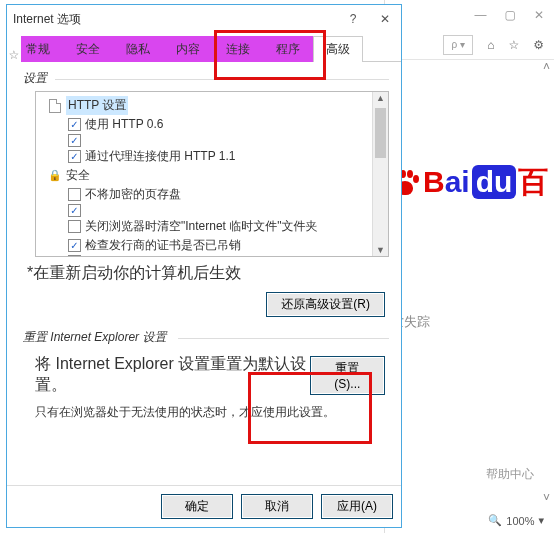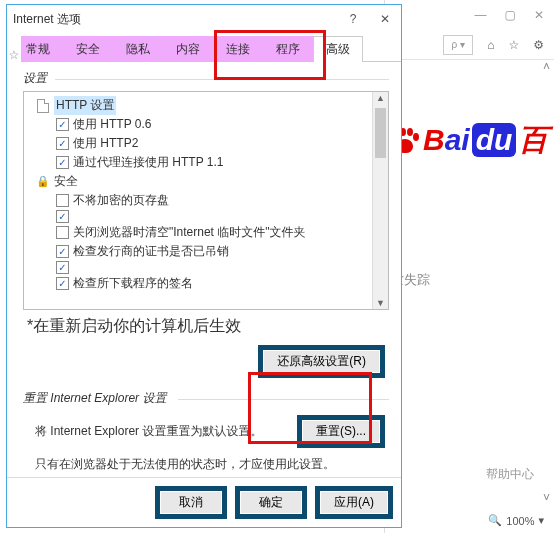--- a/index.html
+++ b/index.html
@@ -4,21 +4,21 @@
 <style>
 * { box-sizing: border-box; margin: 0; padding: 0; font-family: "Microsoft YaHei", "Segoe UI", sans-serif; }
 body { width: 554px; height: 533px; background: #fff; position: relative; overflow: hidden; font-size: 12px; color: #333; }
 
 
 .bg-window { position: absolute; top: 0; right: 0; width: 170px; height: 533px; border-left: 1px solid #ddd; }
 .bg-titlebar { height: 30px; display: flex; justify-content: flex-end; align-items: center; gap: 18px; padding-right: 10px; color: #999; }
 .bg-titlebar span { cursor: default; }
 .bg-toolbar { height: 30px; display: flex; justify-content: flex-end; align-items: center; gap: 14px; padding-right: 10px; border-bottom: 1px solid #e5e5e5; color: #666; }
 .bg-search-handle { width: 30px; height: 20px; border: 1px solid #ccc; display:flex; align-items:center; justify-content:center; font-size:10px; color:#999;}
-.baidu-logo { margin-top: 60px; display:flex; align-items:center; justify-content:flex-start; padding-left:6px;font-style:italic; }
+.baidu-logo { margin-top: 102px; display:flex; align-items:center; justify-content:flex-start; padding-left:6px; }
 .baidu-text { font-size: 30px; font-weight: bold; }
 .baidu-b { color: #e10602; }
 .baidu-ai { color: #2529d8; }
 .baidu-du-box { display:inline-block; background:#2529d8; color:#fff; border-radius:6px; padding:0 4px; margin:0 2px;}
 .paw { display:inline-block; position:relative; width:28px; height:28px; margin-right:4px; }
 .paw-pad, .paw-toe { position:absolute; background:#e10602; border-radius:50%; }
 .paw-pad { width:16px; height:14px; left:6px; top:12px; border-radius:50% 50% 45% 45%; }
 .paw-toe.t1 { width:6px; height:8px; left:2px; top:6px; }
 .paw-toe.t2 { width:6px; height:8px; left:9px; top:1px; }
 .paw-toe.t3 { width:6px; height:8px; left:16px; top:1px; }
@@ -30,52 +30,52 @@
 .bg-scroll-arrow.up { top:60px; bottom:auto;}
 
 
 .dialog { position:absolute; left:6px; top:4px; width:396px; height:524px; border:1px solid #4aa8e0; background:#fff; display:flex; flex-direction:column; }
 .dlg-titlebar { height:28px; display:flex; align-items:center; justify-content:space-between; padding:0 6px; }
 .dlg-title { font-size:12px; color:#333; }
 .dlg-controls { display:flex; gap:12px; color:#555; }
 .dlg-controls span { cursor:default; width:20px; text-align:center; }
 
 .tabstrip { display:flex; border-bottom:1px solid #ccc; padding-left:6px; margin-top:2px; position:relative;}
-.tab { padding:4px 12px; border:1px solid transparent; border-bottom:none; font-size:12px; color:#333; background:#f0abfc; position:relative; top:1px;}
+.tab { padding:4px 12px; border:1px solid transparent; border-bottom:none; font-size:12px; color:#333; background:#d946ef; position:relative; top:1px;}
 .tab.active { border-color:#ccc; background:#fff; }
 .tab:not(.active) { color:#333; }
 .left-clip { position:absolute; left:0; top:30px; width:14px; height:40px; background:#fff; z-index:5; display:flex; align-items:center; justify-content:center; color:#888;}
 
 .dlg-body { flex:1; padding:8px 12px 4px 16px; overflow:hidden; position:relative;}
 .group-label { font-size:12px; color:#333; margin-bottom:4px; position:relative;font-style:italic;}
 .group-label::after { content:""; position:absolute; left:32px; right:0; top:50%; border-top:1px solid #ddd;}
 .group-label.reset::after { left:155px; }
-.settings-box { border:1px solid #bbb; height:219px; margin:4px 0 6px 0; display:flex; }
+.settings-box { border:1px solid #bbb; height:166px; margin:4px 0 6px 12px; display:flex; }
 .tree { flex:1; padding:4px 6px; overflow:hidden; font-size:12px; line-height:19px;}
 .tree-scrollbar { width:16px; background:#f0f0f0; border-left:1px solid #ddd; position:relative;}
 .tree-scrollbar .thumb { position:absolute; left:2px; right:2px; top:16px; height:50px; background:#c8c8c8;}
 .tree-scrollbar .arr { position:absolute; left:0; right:0; text-align:center; font-size:9px; color:#666;}
 .tree-scrollbar .arr.up{ top:1px;} .tree-scrollbar .arr.down{ bottom:1px;}
 
 .node { display:flex; align-items:center; gap:4px; padding-left:6px;}
 .node.child { padding-left:26px;}
 .node .icon { width:14px; height:14px; display:inline-flex; align-items:center; justify-content:center; font-size:11px;}
 .doc-icon { background:#fff; border:1px solid #999; width:12px; height:14px; position:relative;}
 .doc-icon::after{content:""; position:absolute; right:-1px; top:-1px; width:4px; height:4px; background:#fff; border-left:1px solid #999; border-bottom:1px solid #999;}
 .lock-icon { color:#d4a017; font-size:13px;}
 .chk { width:13px; height:13px; border:1px solid #888; display:inline-flex; align-items:center; justify-content:center; font-size:10px; color:#2563c9; background:#fff;}
 .chk.checked::after{content:"✓";}
 .sel { background:#cce8ff; padding:0 2px;}
 
 .note { font-size:16px; color:#333; margin:2px 0 8px 4px;}
-.btn { border:5px solid #0c4a6e; background:#e8e8e8; padding:3px 14px; font-size:12px; cursor:default; box-shadow: inset 0 0 0 1px #fff;}
+.btn { border:1px solid #0c4a6e; background:#e8e8e8; padding:3px 14px; font-size:12px; cursor:default; box-shadow: inset 0 0 0 1px #fff;}
 .btn-row-right { text-align:right; margin:4px 4px 12px 0;}
 .reset-section { margin-top:8px;}
 .reset-row { display:flex; align-items:center; justify-content:space-between; margin:8px 4px 6px 12px;}
-.reset-row .txt { font-size:12px;}
+.reset-row .txt { font-size:16px;}
 .info-text { font-size:12px; margin:8px 4px 4px 12px;}
 
 .dlg-buttons { border-top:1px solid #ddd; padding:8px; display:flex; justify-content:flex-end; gap:8px;}
 .dlg-buttons .btn { min-width:72px; text-align:center;}
 
 
 .hl { position:absolute; border:3px solid #e01010; pointer-events:none; z-index:20;}
 .hl.tabs { left:214px; top:30px; width:112px; height:50px;}
 .hl.reset { left:248px; top:372px; width:124px; height:72px;}
 </style>
@@ -147,21 +147,20 @@
               <span class="doc-icon"></span>
             </span>
           <span class="sel">HTTP 设置</span>
         </div>
         <div class="node child">
             <span class="chk checked"></span>
             <span>使用 HTTP 0.6</span>
           </div>
         <div class="node child">
             <span class="chk checked"></span>
-            <span>使用 HTTP2</span>
           </div>
         <div class="node child">
             <span class="chk checked"></span>
             <span>通过代理连接使用 HTTP 1.1</span>
           </div>
         <div class="node">
           <span class="icon lock-icon">🔒</span>
           <span>安全</span>
         </div>
         <div class="node child">
@@ -204,20 +203,20 @@
       <div class="group-label reset"><span>重置 Internet Explorer 设置</span></div>
       <div class="reset-row">
         <span class="txt">将 Internet Explorer 设置重置为默认设置。</span>
         <button class="btn">重置(S)...</button>
       </div>
       <div class="info-text">只有在浏览器处于无法使用的状态时，才应使用此设置。</div>
     </div>
   </div>
 
   <div class="dlg-buttons">
+    <button class="btn">确定</button>
     <button class="btn">取消</button>
-    <button class="btn">确定</button>
     <button class="btn">应用(A)</button>
   </div>
 </div>
 
 <div class="hl tabs"></div>
 <div class="hl reset"></div>
 
 </body></html>

